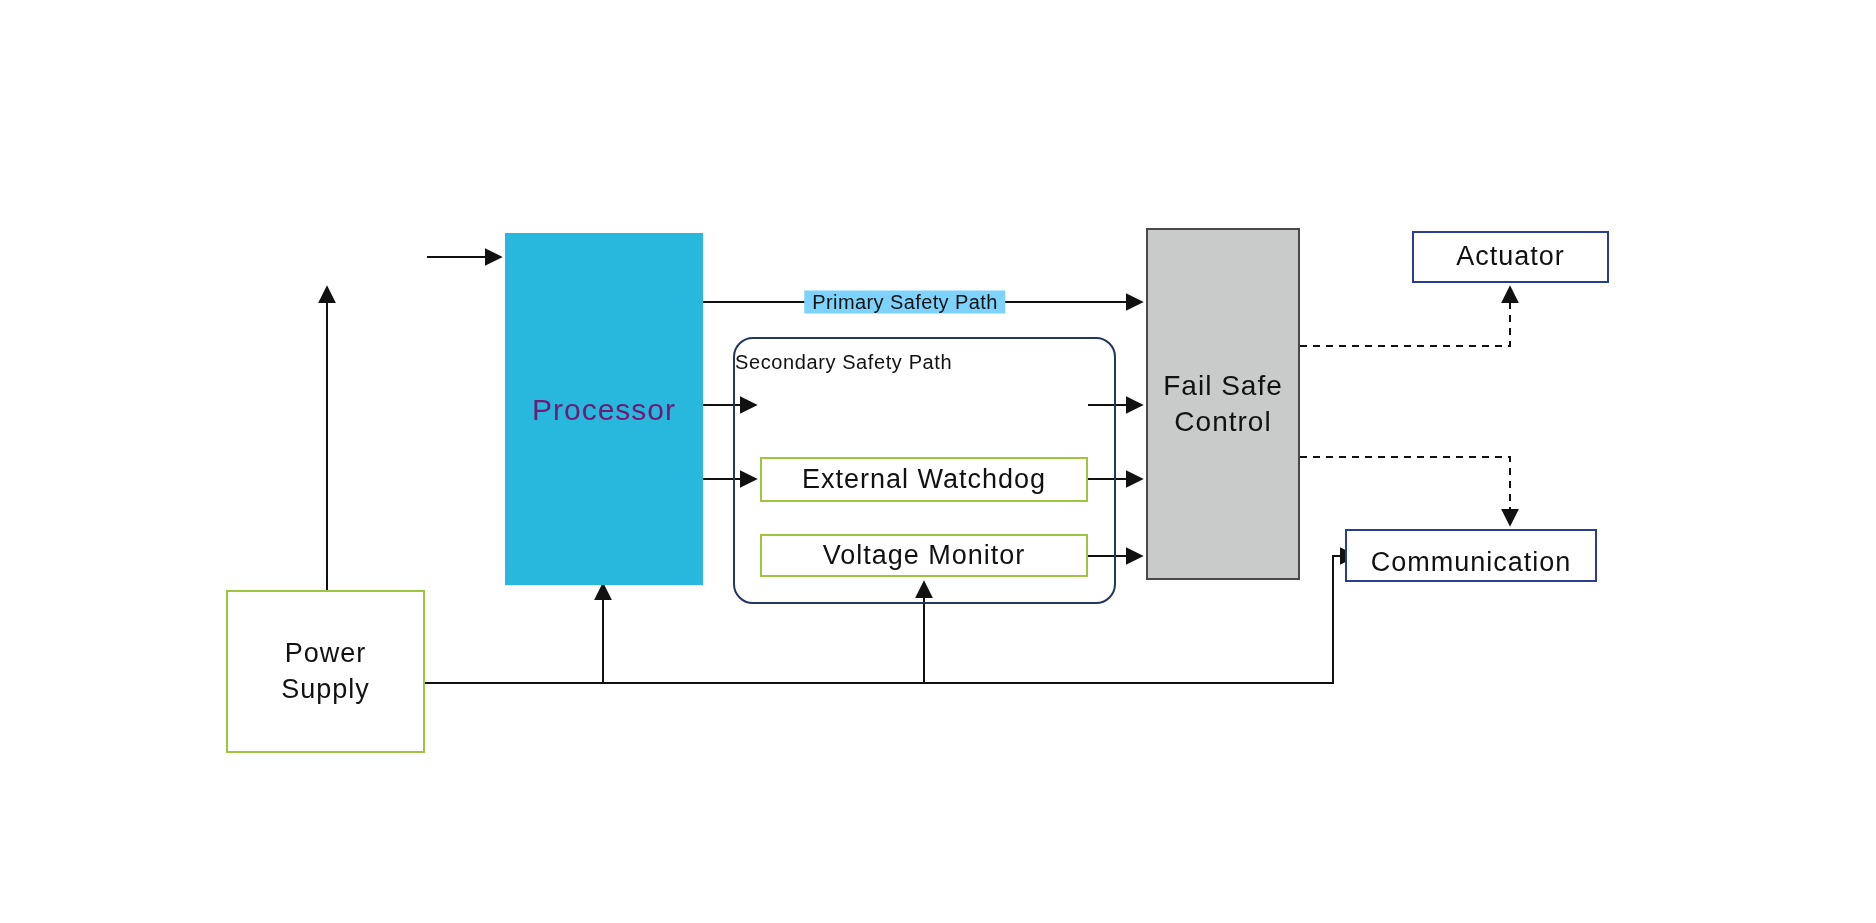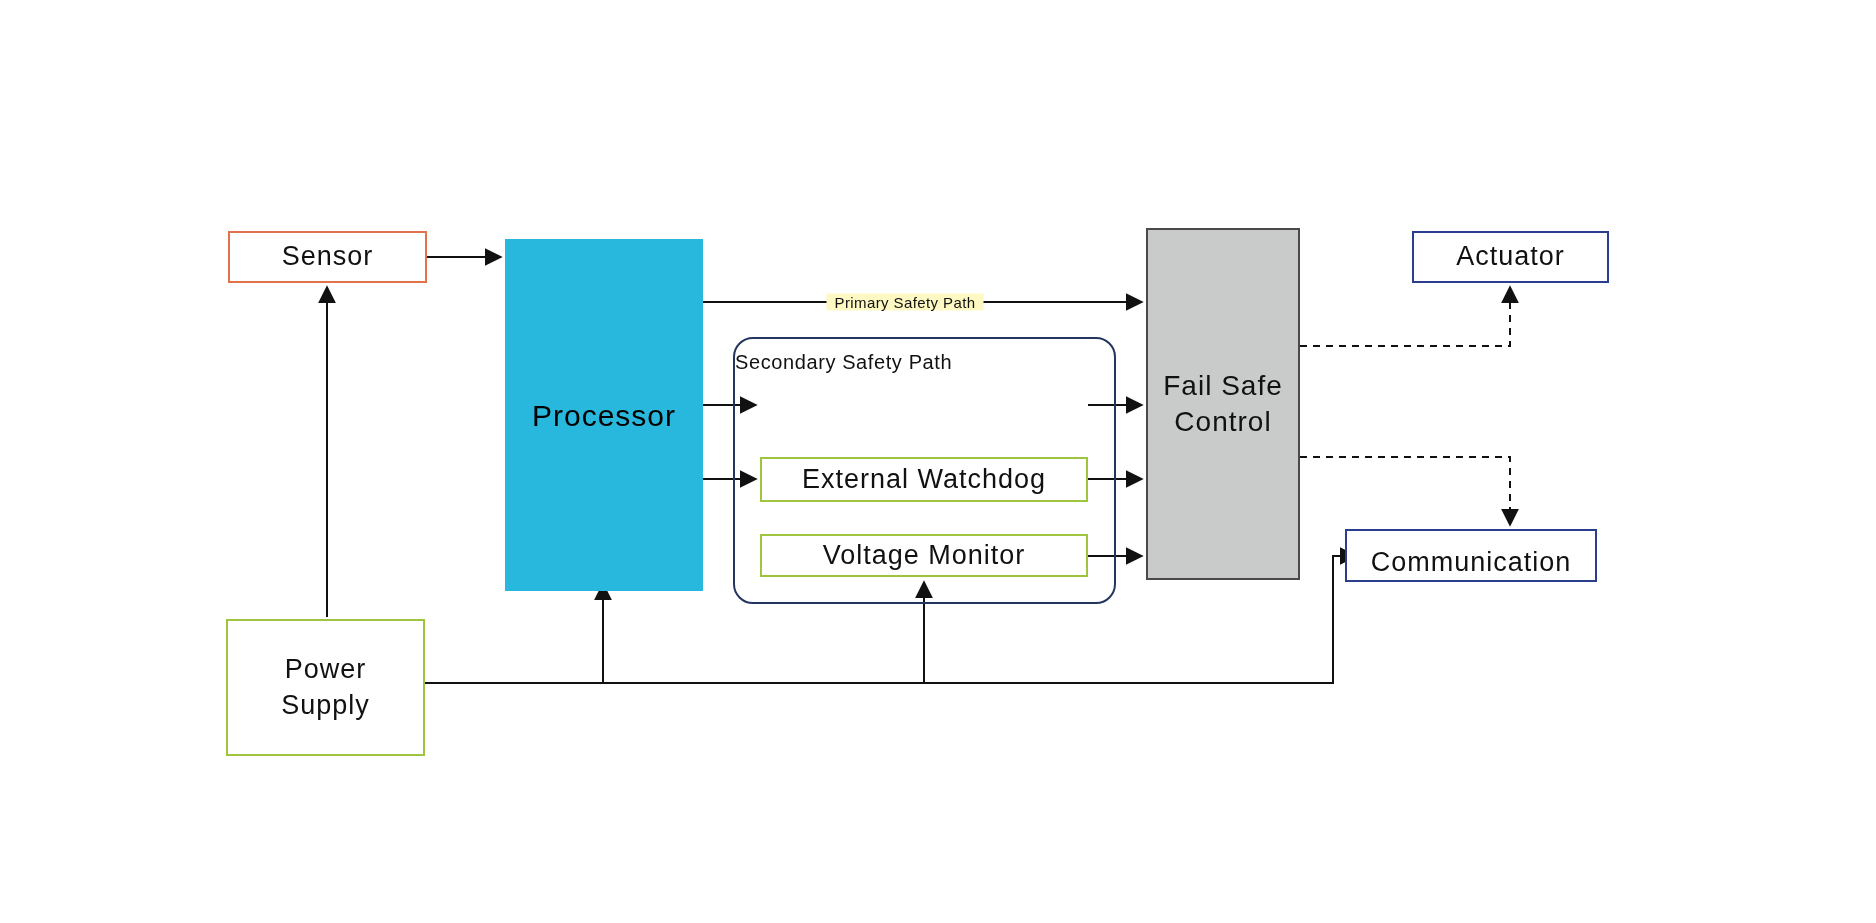--- a/index.html
+++ b/index.html
@@ -23,22 +23,22 @@
     flex-direction: column;
     align-items: center;
     justify-content: center;
     background: #ffffff;
     font-size: 27px;
     letter-spacing: 1px;
     text-align: center;
     line-height: 1.3;
   }
   .node-sensor        { left: 228px; top: 231px; width: 199px; height: 52px; border: 2px solid var(--sensor-border, #e2714d); }
-  .node-processor     { left: 505px; top: 239px; width: 198px; height: 352px; background: var(--processor-fill, #29b8dd); border: none; color: #000000; font-size: 30px; }
-  .node-power-supply  { left: 226px; top: 619px; width: 199px; height: 137px; border: 2px solid var(--green-border, #9fc53f); }
+  .node-processor     { left: 505px; top: 233px; width: 198px; height: 352px; background: var(--processor-fill, #29b8dd); border: none; color: #701a75; font-size: 30px; }
+  .node-power-supply  { left: 226px; top: 590px; width: 199px; height: 163px; border: 2px solid var(--green-border, #9fc53f); }
   .node-error-monitor     { left: 760px; top: 382px; width: 328px; height: 45px; border: 2px solid var(--green-border, #9fc53f); }
   .node-external-watchdog { left: 760px; top: 457px; width: 328px; height: 45px; border: 2px solid var(--green-border, #9fc53f); }
   .node-voltage-monitor   { left: 760px; top: 534px; width: 328px; height: 43px; border: 2px solid var(--green-border, #9fc53f); }
   .node-fail-safe     { left: 1146px; top: 228px; width: 154px; height: 352px; background: var(--failsafe-fill, #c9caca); border: 2px solid var(--failsafe-border, #4a4a4a); font-size: 28px; align-items: center; }
   .node-actuator      { left: 1412px; top: 231px; width: 197px; height: 52px; border: 2px solid var(--navy-border, #2b3d8f); }
   .node-communication { left: 1345px; top: 529px; width: 252px; height: 53px; border: 2px solid var(--navy-border, #2b3d8f); justify-content: flex-end; }
 
   .group {
     position: absolute;
     left: 733px; top: 337px; width: 383px; height: 267px;
@@ -50,23 +50,23 @@
     position: absolute;
     top: 12px; left: 0; width: 100%;
     text-align: left;
     font-size: 20px;
     letter-spacing: 0.6px;
   }
   .edge-label {
     position: absolute;
     left: 905px; top: 302px;
     transform: translate(-50%, -50%);
-    background: #fef9c3;
+    background: #7dd3fc;
     padding: 0 8px;
-    font-size: 15px;
+    font-size: 20px;
     letter-spacing: 0.4px;
     white-space: nowrap;
   }
 </style>
 </head>
 <body>
 
 <div class="canvas">
 
   <svg class="edges" xmlns="http://www.w3.org/2000/svg">
@@ -90,23 +90,20 @@
     <line x1="924" y1="683" x2="924" y2="583" marker-end="url(#arrowhead)"></line>
 
     <path class="wire dashed" d="M1300,346 L1510,346 L1510,288" marker-end="url(#arrowhead)"></path>
     <path class="wire dashed" d="M1300,457 L1510,457 L1510,524" marker-end="url(#arrowhead)"></path>
   </svg>
 
   <div class="group">
     <div class="group-label">Secondary Safety Path</div>
   </div>
 
-  <div class="node node-sensor">
-    <span>Sensor</span>
-  </div>
 
   <div class="node node-processor">
     <span>Processor</span>
   </div>
 
   <div class="node node-power-supply">
     <span>Power</span>
     <span>Supply</span>
   </div>
 

